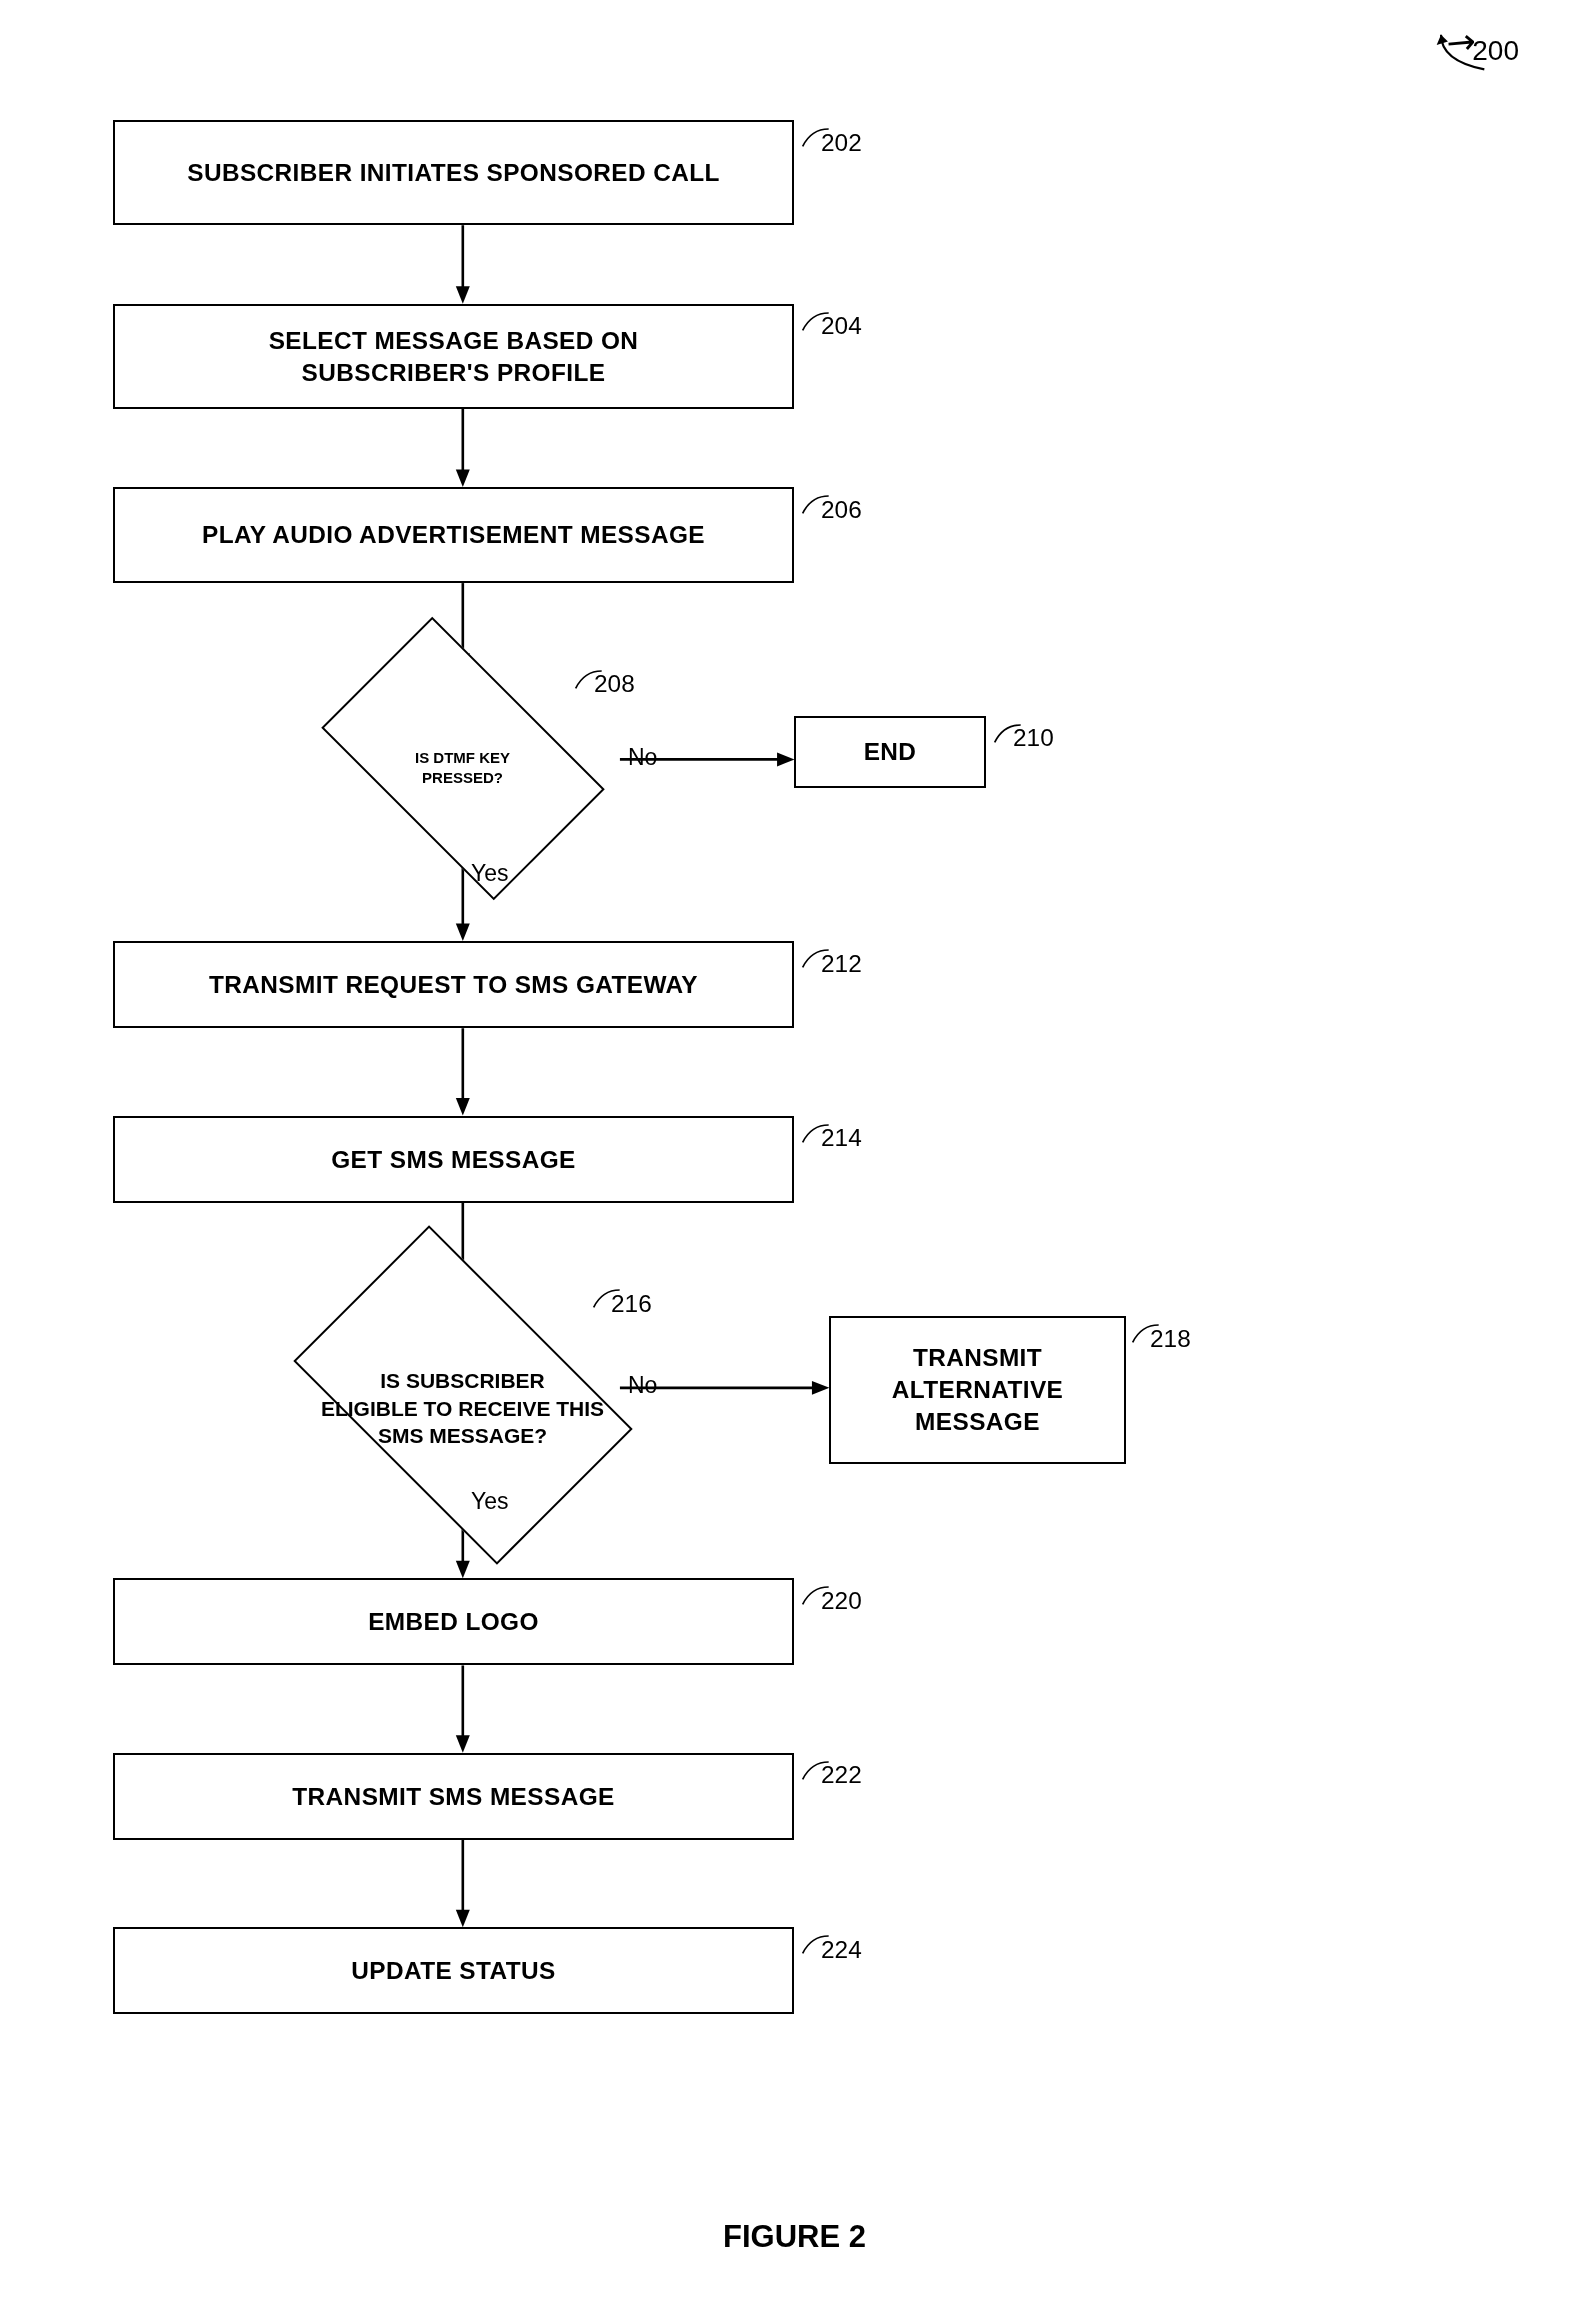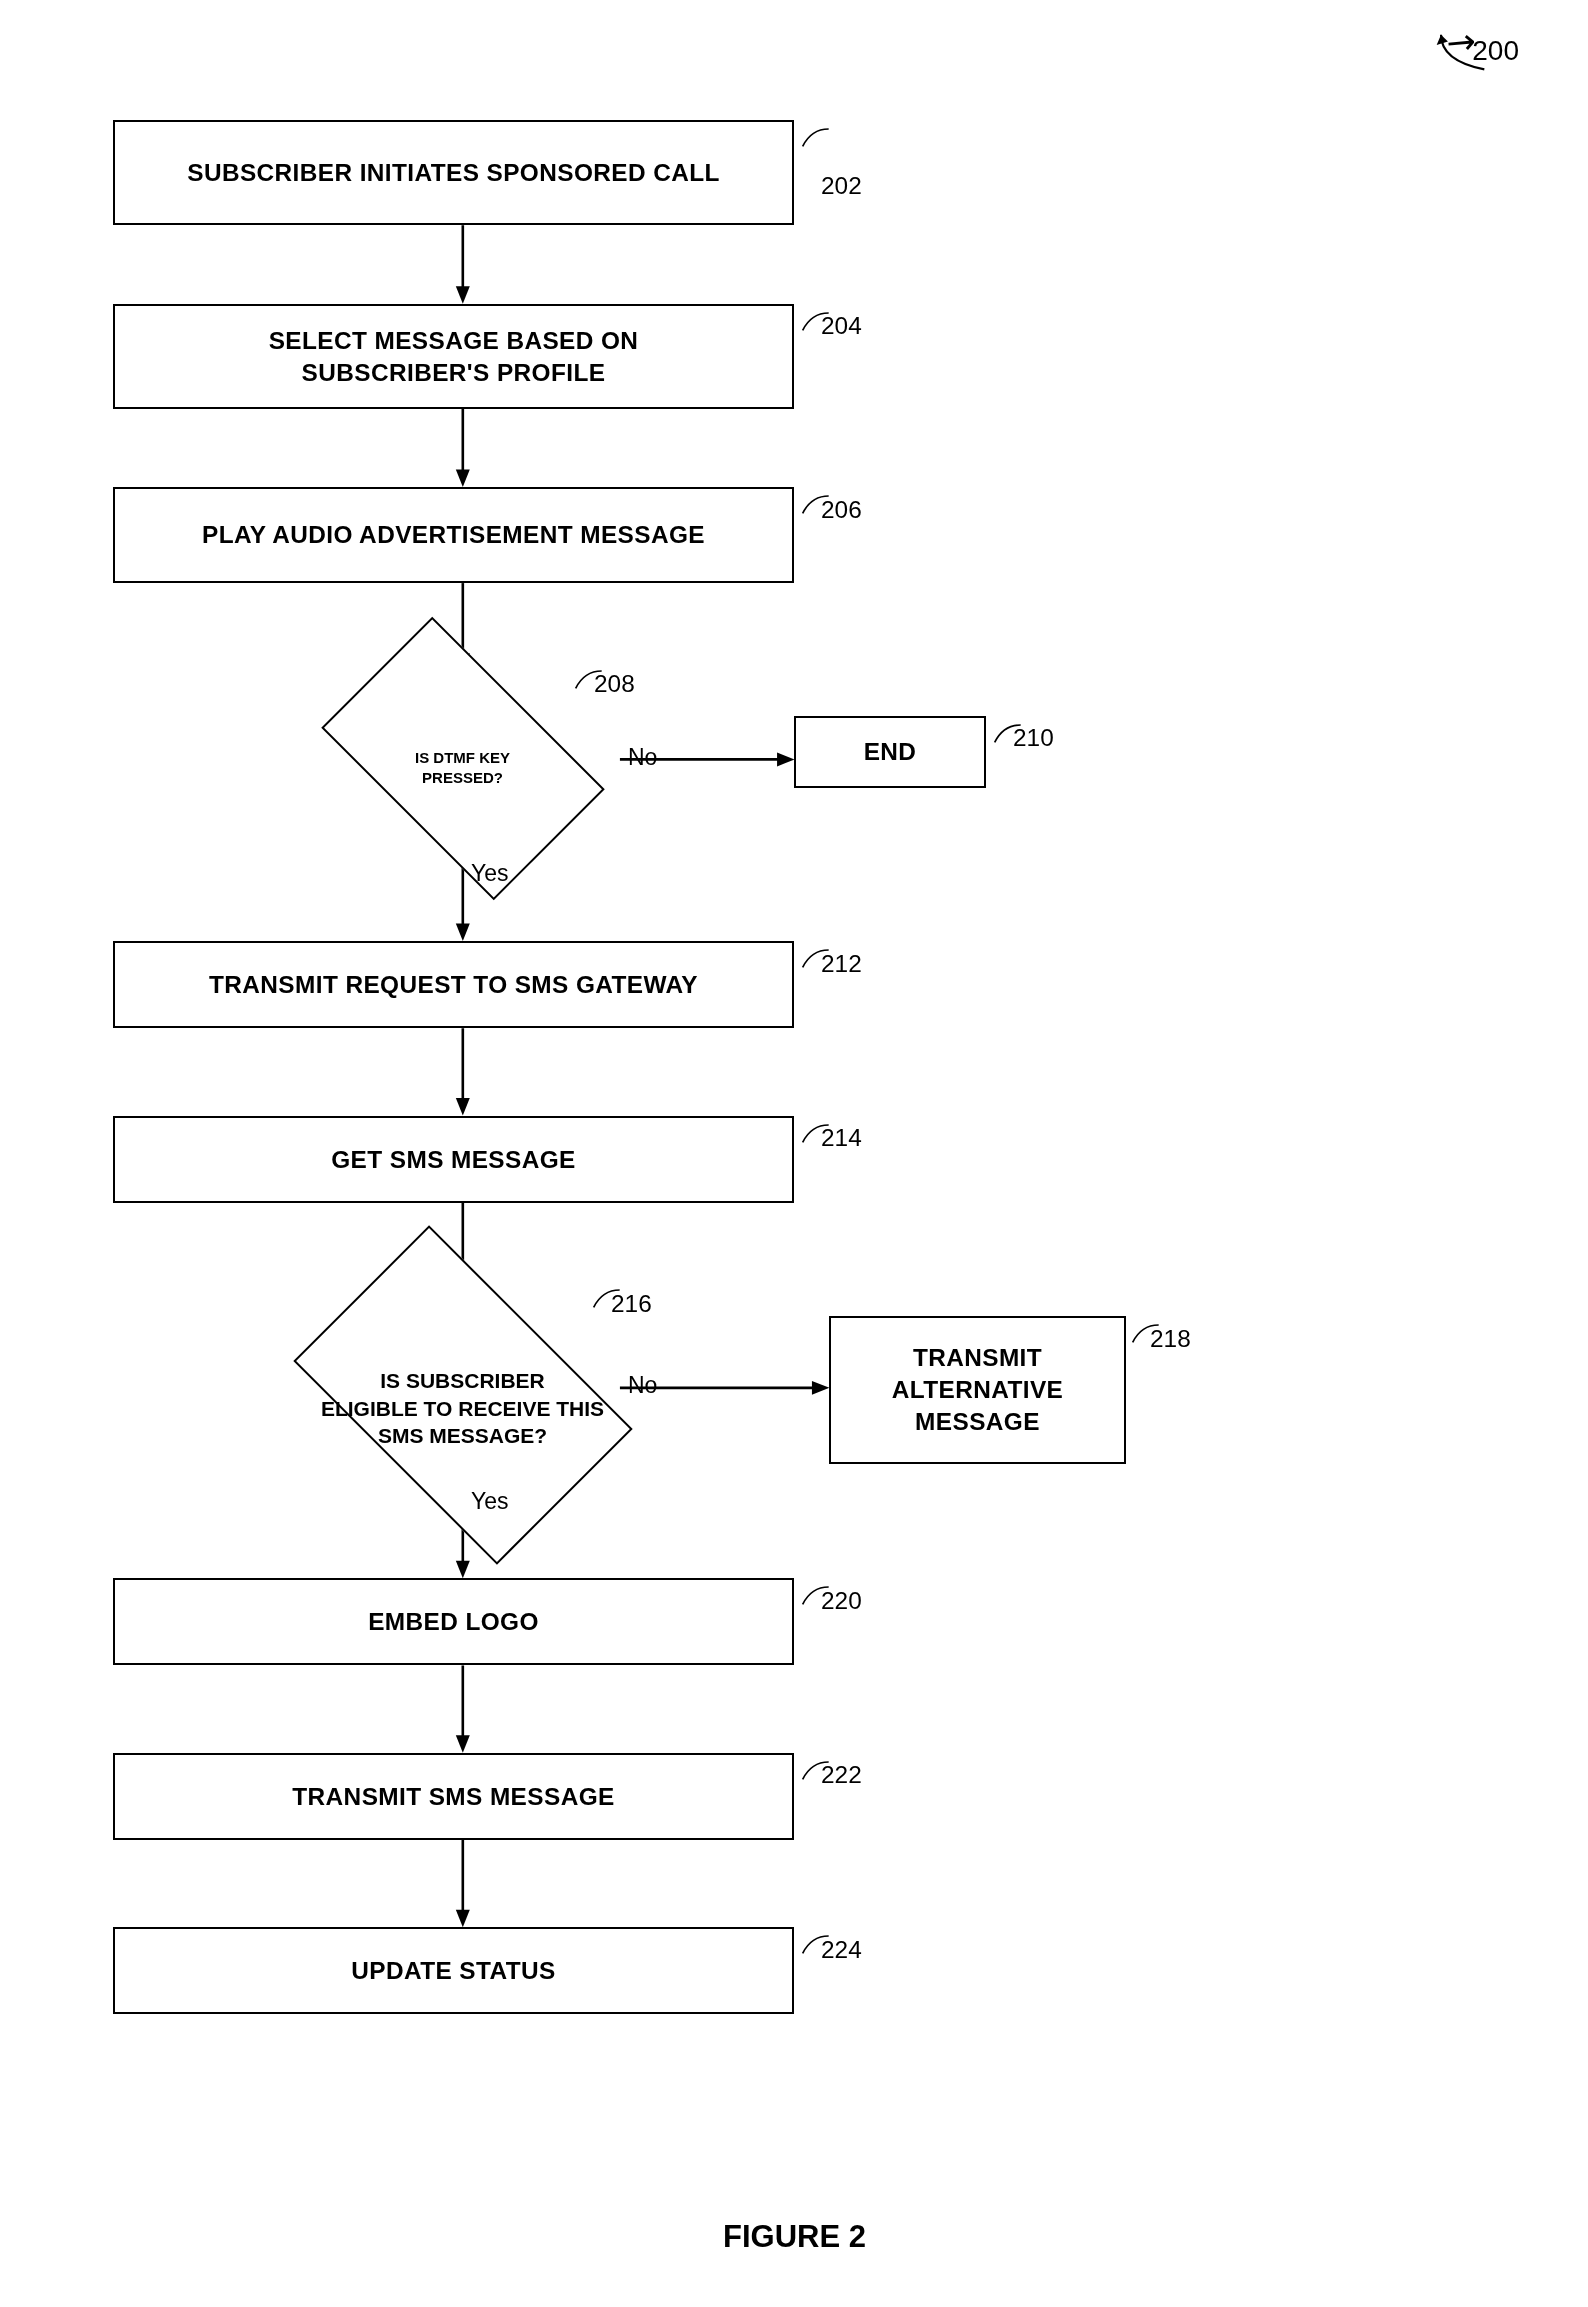--- a/index.html
+++ b/index.html
@@ -135,21 +135,21 @@
 
   <div style="position:absolute; top:22px; right:113px; font-size:35px; transform: rotate(40deg);">↗</div>
   <svg style="position:absolute;top:26px;right:87px;width:70px;height:52px;" viewBox="0 0 80 60" width="70" height="52">
     <path d="M60,50 Q10,40 10,10" stroke="#000" stroke-width="2.5" fill="none"></path>
     <polygon points="10,10 5,22 18,18" fill="#000"></polygon>
   </svg>
 
   <div class="flow-box" style="left:113px; top:120px; width:681px; height:105px;">
     <span>SUBSCRIBER INITIATES SPONSORED CALL</span>
   </div>
-  <div class="step-label" style="top:129px; left:821px;margin-top:43px;">202</div>
+  <div class="step-label" style="top:129px; left:821px;">202</div>
 
   <svg style="position:absolute;top:120px;left:794px;width:52px;height:44px;" viewBox="0 0 60 50" width="52" height="44">
     <path d="M40,10 Q20,10 10,30" stroke="#000" stroke-width="2" fill="none"></path>
   </svg>
 
   <div class="flow-box" style="left:113px; top:304px; width:681px; height:105px;">
     <span style="white-space:pre-line;">SELECT MESSAGE BASED ON
 SUBSCRIBER'S PROFILE</span>
   </div>
   <div class="step-label" style="top:312px; left:821px;">204</div>

